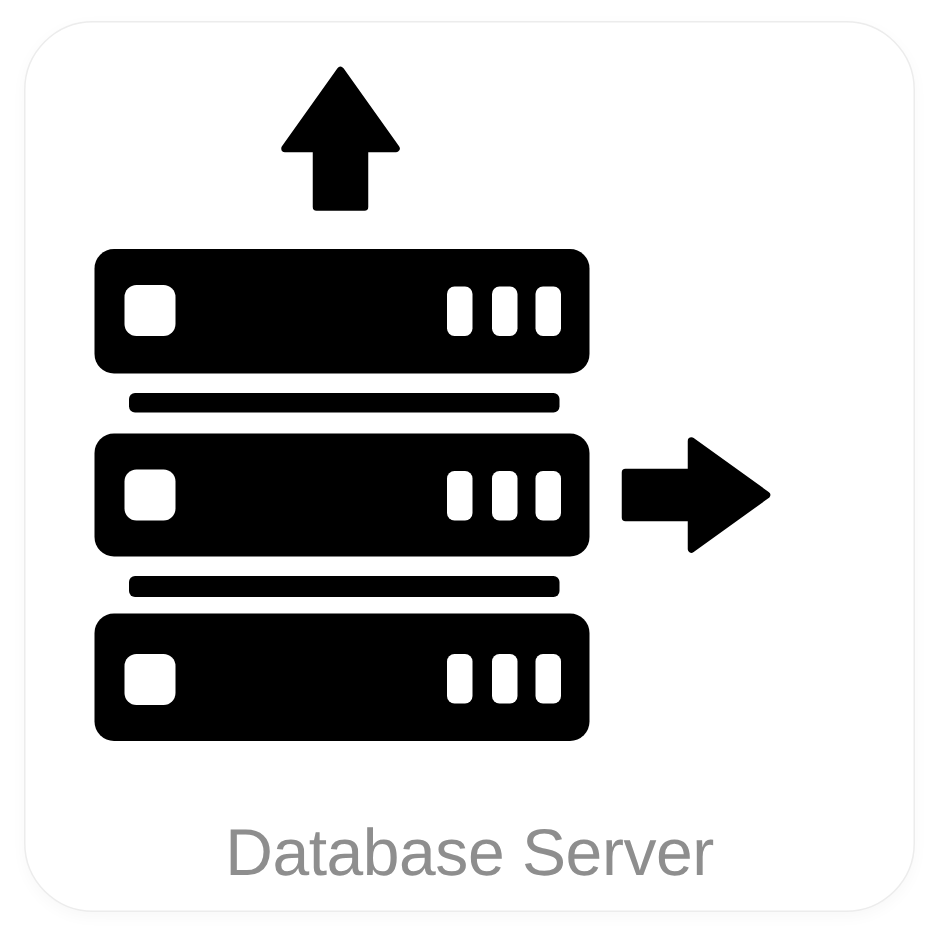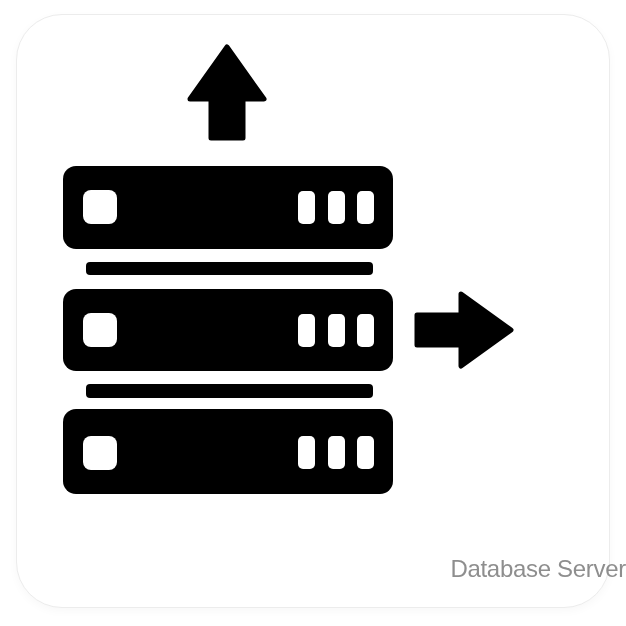--- a/index.html
+++ b/index.html
@@ -35,22 +35,22 @@
       stroke: var(--icon, #000000);
       stroke-width: 5;
       stroke-linejoin: round;
     }
     .cutout { fill: var(--card-bg, #ffffff); }
     .label {
       position: absolute;
       left: 0;
       top: 551px;
       width: 626px;
-      text-align: right;
-      font-size: 24px;
+      text-align: center;
+      font-size: 44px;
       line-height: 36px;
       letter-spacing: -0.3px;
       color: var(--label, #8e8e8e);
     }
   </style>
 </head>
 <body>
 
 <div class="card"></div>
 

